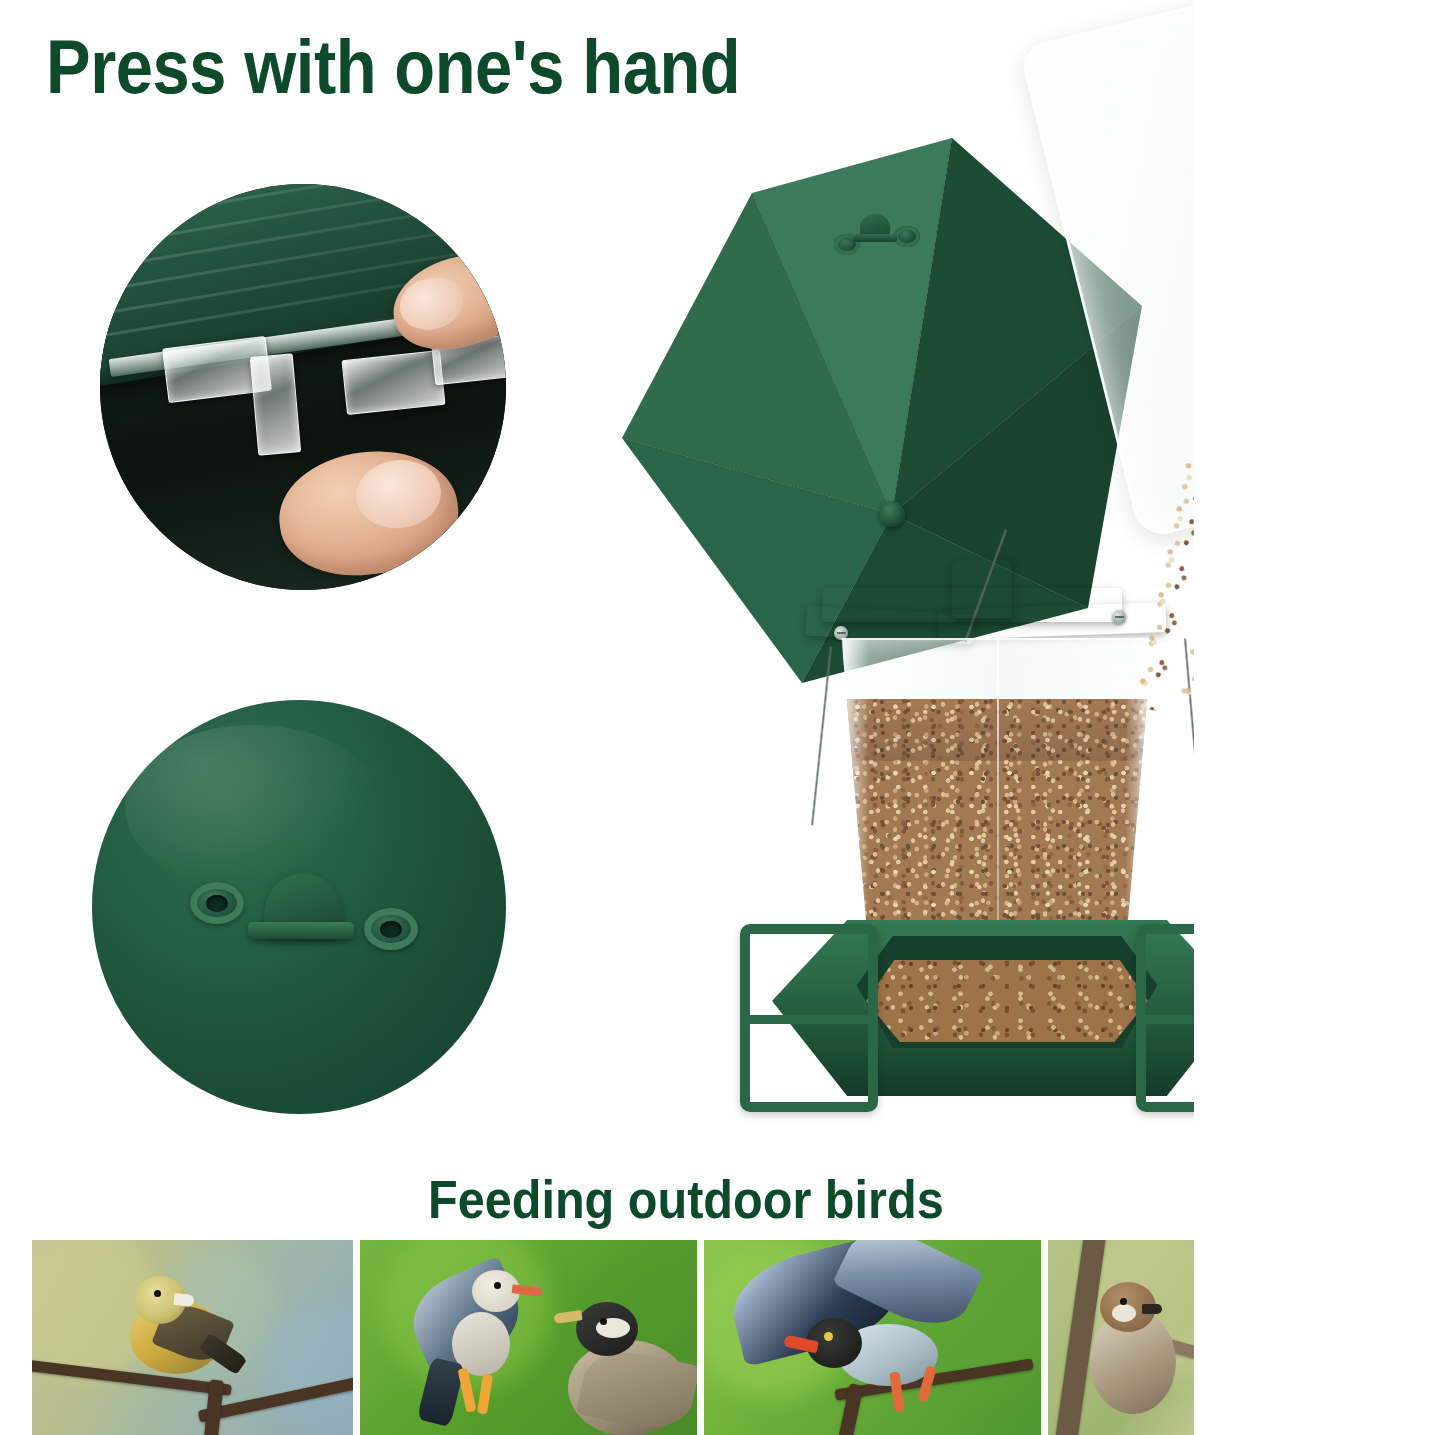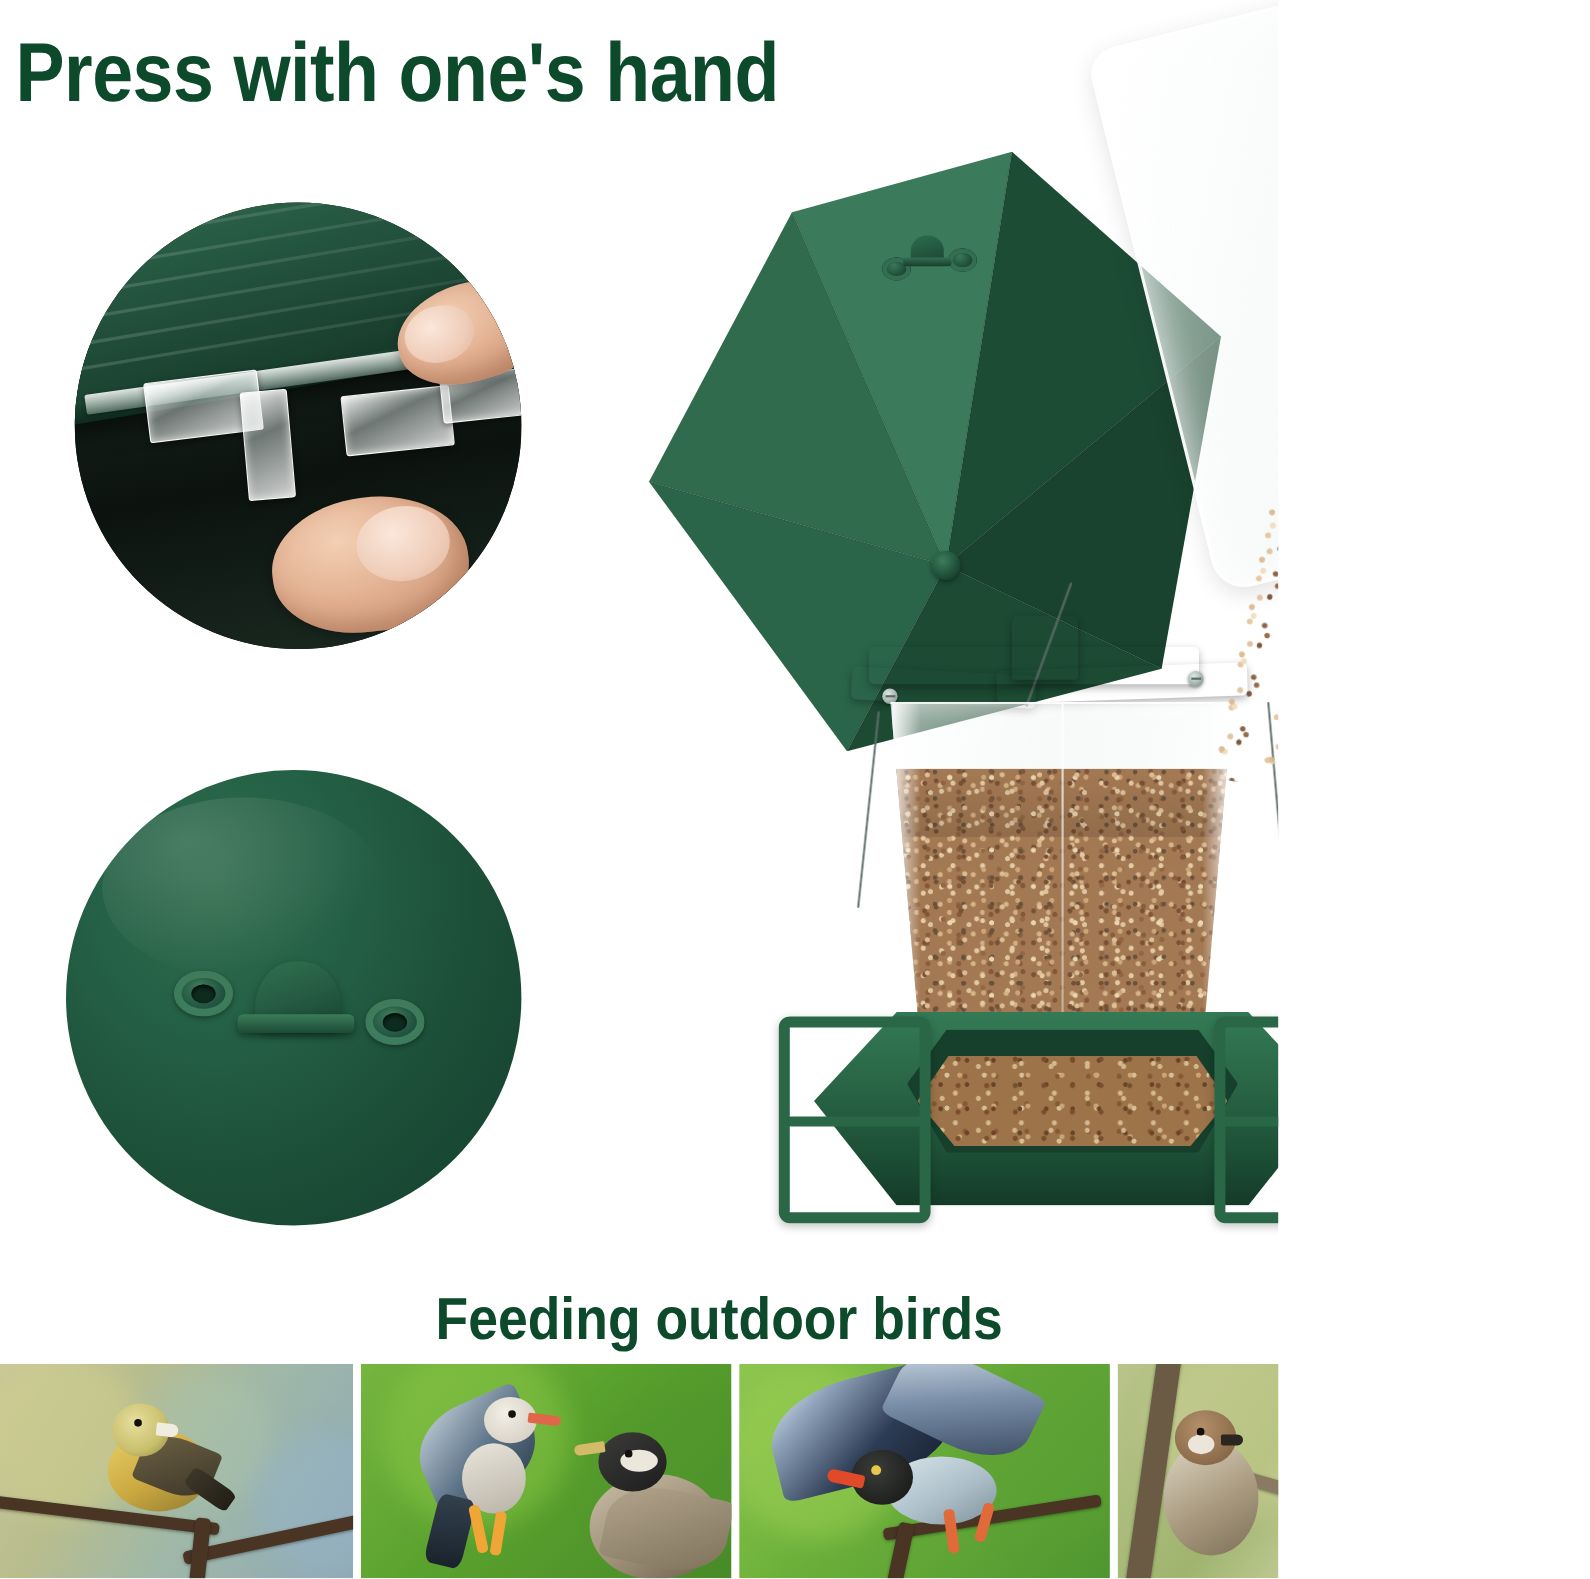--- a/index.html
+++ b/index.html
@@ -7,20 +7,21 @@
   body{
     font-family:"Liberation Sans","DejaVu Sans",sans-serif;
     -webkit-font-smoothing:antialiased;
   }
   #page{
     position:relative;
     width:1162px;
     height:1435px;
     background:#ffffff;
     overflow:hidden;
+    margin-left:32px;
   }
 
   
   .heading-main{
     position:absolute;
     left:14px; top:27px;
     font-size:76px;
     font-weight:700;
     letter-spacing:-0.5px;
     color:#0d4a2b;

